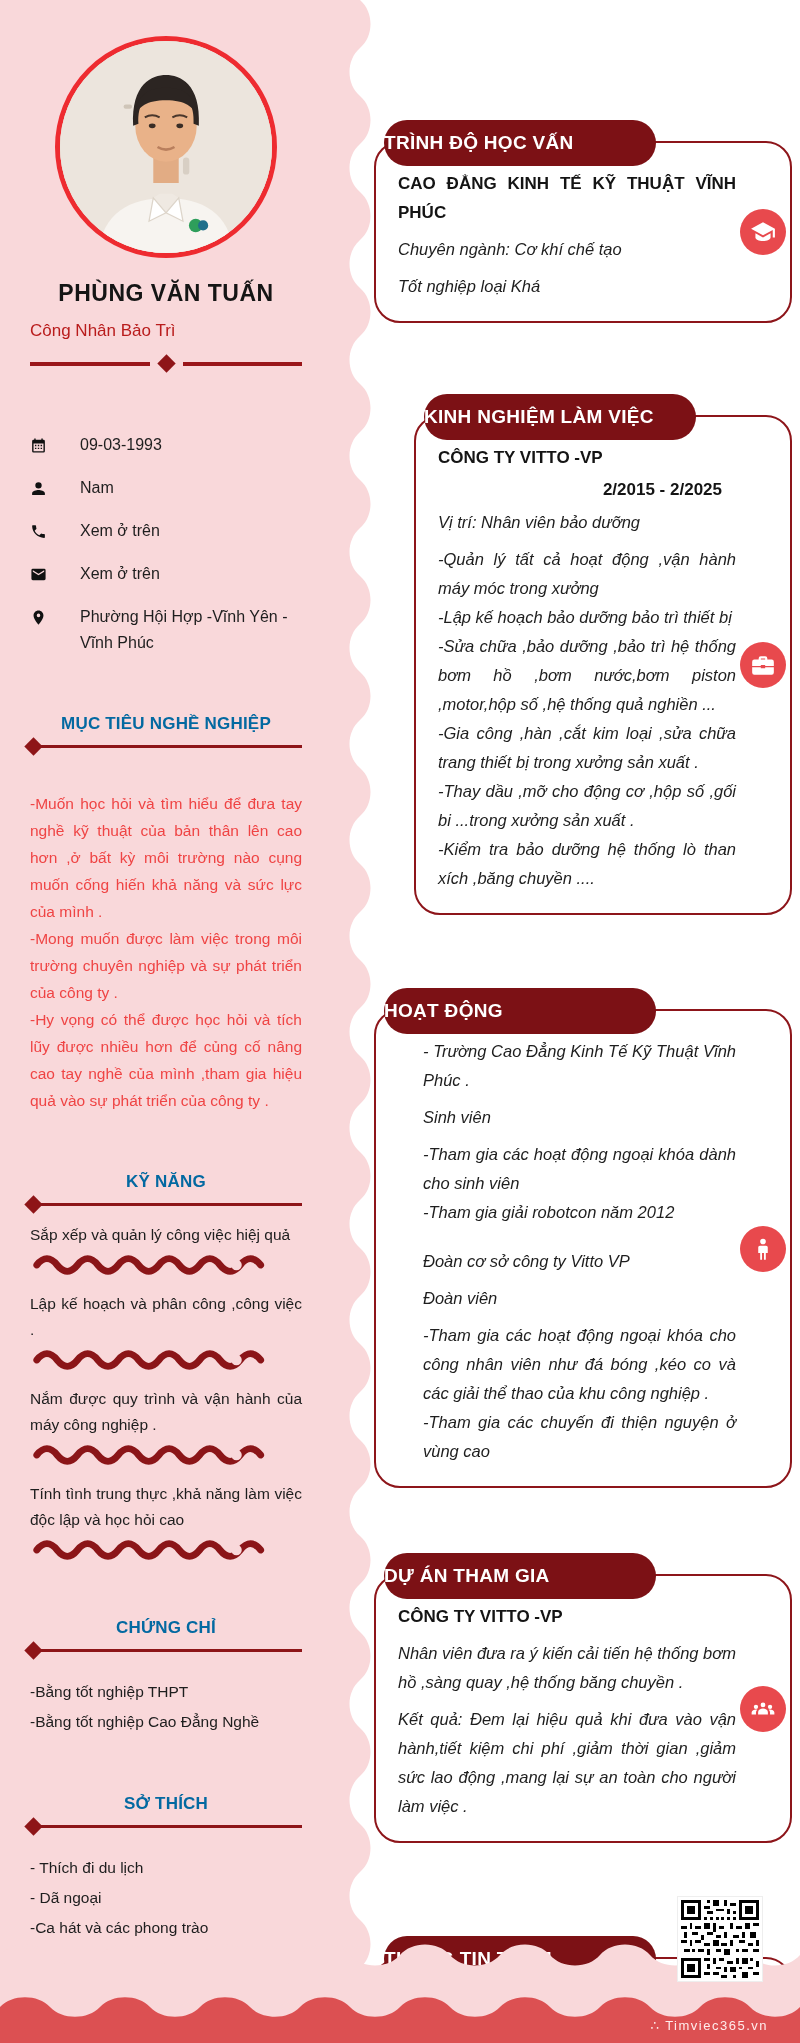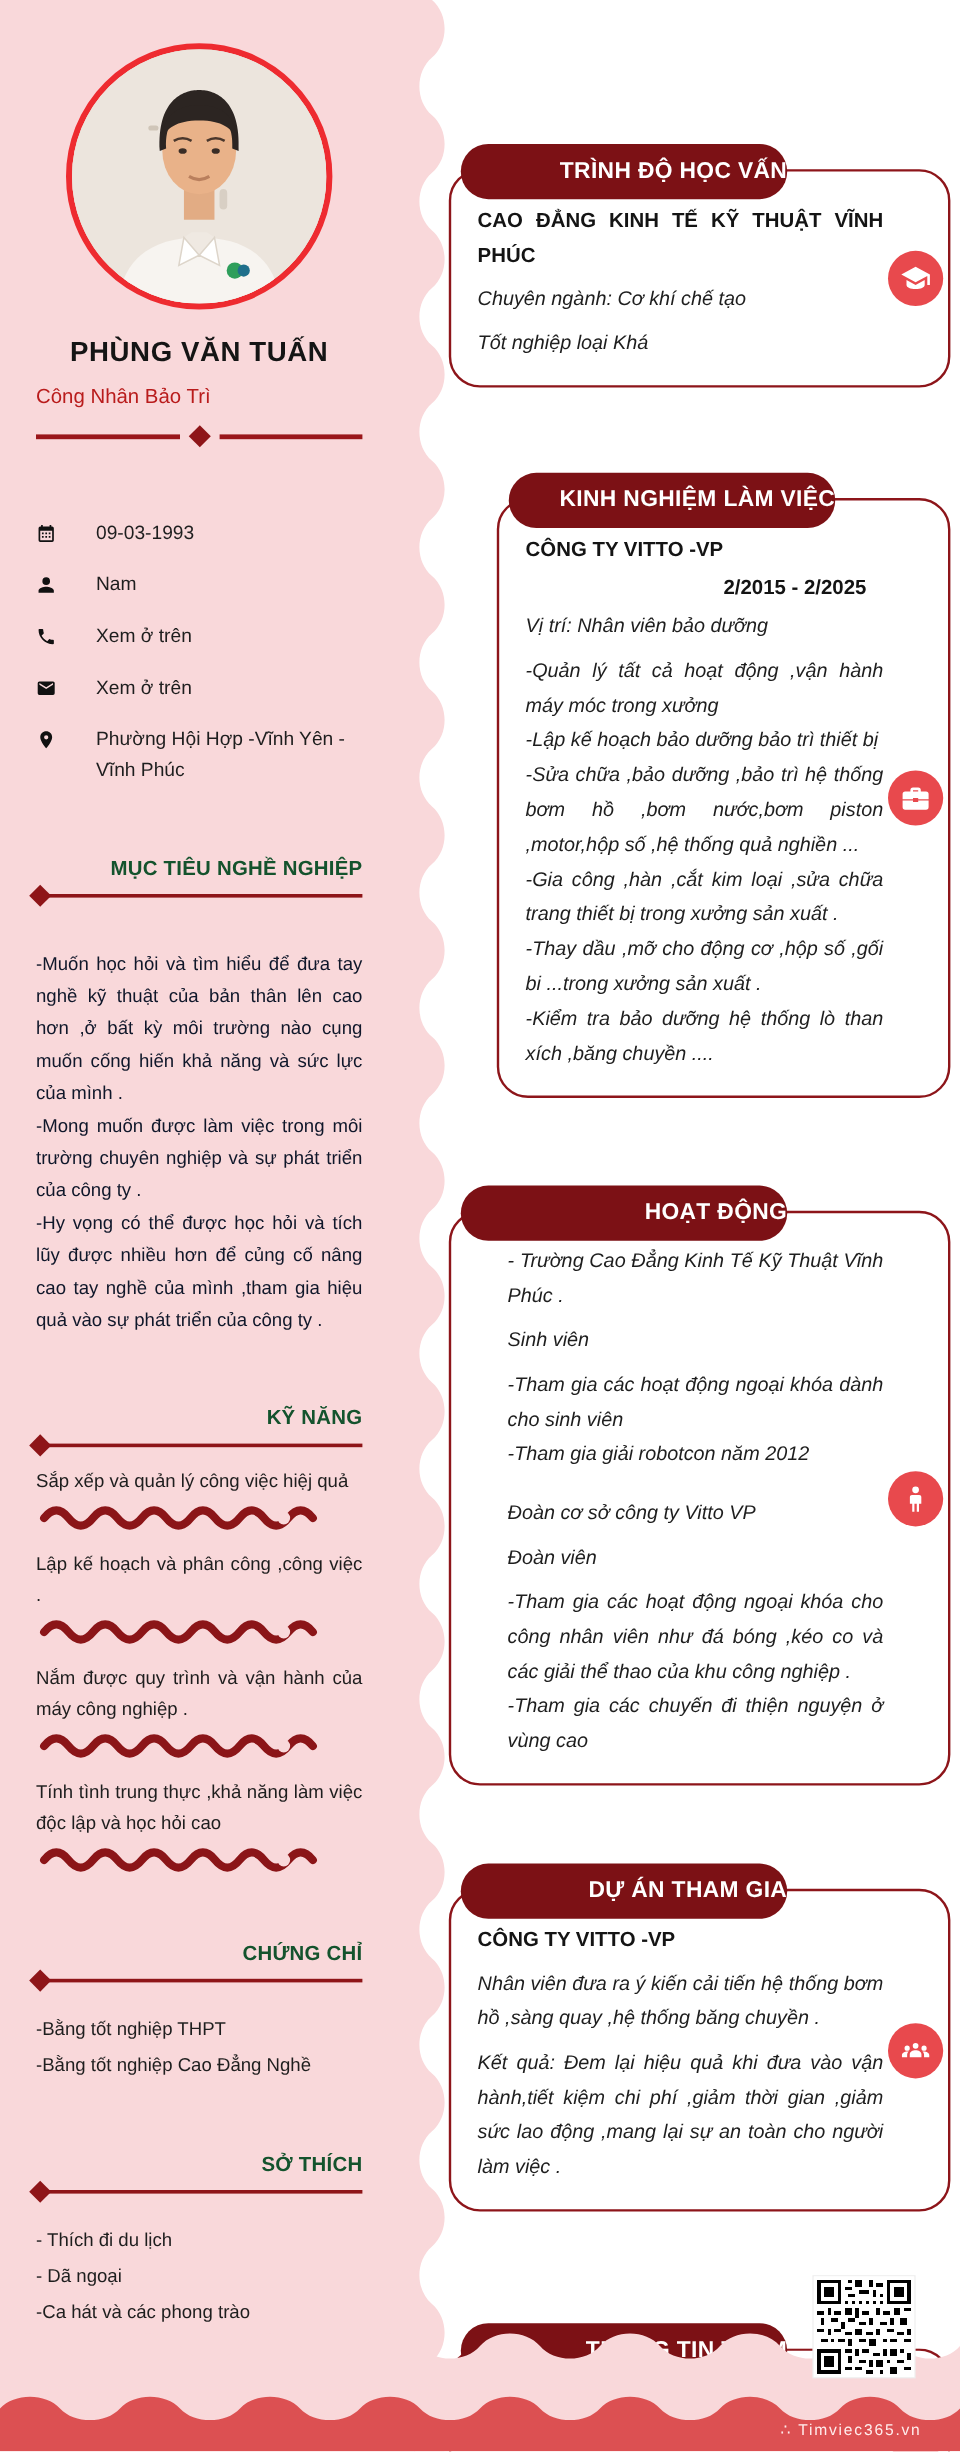--- a/index.html
+++ b/index.html
@@ -20,37 +20,37 @@
   .divider .bar{flex:1;height:4px;background:#9a161a;}
   .diamond{width:13px;height:13px;background:#8e1518;transform:rotate(45deg);flex:0 0 auto;}
 
   .contact{margin-top:62px;}
   .contact-row{display:flex;gap:33px;margin-bottom:13px;font-size:16px;line-height:26px;color:#1e1e1e;}
   .contact-row .cicon{flex:0 0 17px;padding-top:4px;}
   .contact-row svg{width:17px;height:17px;fill:#111;}
 
   .side-section{margin-top:58px;}
   .side-head{position:relative;border-bottom:3px solid #8e1518;padding-bottom:11px;}
-  .side-head .txt{display:block;text-align:right;font-size:17px;font-weight:bold;color:#14532d;letter-spacing:.2px;}
+  .side-head .txt{display:block;text-align:center;font-size:17px;font-weight:bold;color:#0369a1;letter-spacing:.2px;}
   .side-head .diamond{position:absolute;left:-3px;bottom:-8px;}
-  .side-body{margin-top:42px;font-size:15.5px;line-height:27px;text-align:justify;color:#0f172a;}
+  .side-body{margin-top:42px;font-size:15.5px;line-height:27px;text-align:justify;color:#ef4444;}
   .side-body p{margin:0;}
   .skill{margin-top:16px;}
   .skill:first-child{margin-top:34px;}
   .skill .stxt{font-size:15.5px;line-height:26px;text-align:justify;color:#1e1e1e;}
   .squig{display:block;width:252px;height:20px;margin-top:7px;}
   .plain-list{margin-top:26px;font-size:15.5px;line-height:28px;color:#1e1e1e;}
   .plain-list div{margin-bottom:2px;}
 
   
   .main{position:absolute;left:374px;top:0;width:418px;}
   .card{position:relative;border:2px solid #8d151a;border-radius:26px;background:#fff;
         padding:26px 54px 20px 22px;}
   .card-banner{position:absolute;top:-23px;left:8px;width:272px;height:46px;border-radius:23px;
-        background:#7c1115;color:#ffffff;font-size:19px;font-weight:bold;text-align:right;
+        background:#7c1115;color:#ffffff;font-size:19px;font-weight:bold;text-align:left;
         line-height:46px;letter-spacing:.3px;}
   .badge{position:absolute;right:4px;top:50%;transform:translateY(-50%);width:46px;height:46px;
         border-radius:50%;background:#e8494d;display:flex;align-items:center;justify-content:center;}
   .badge svg{width:26px;height:26px;fill:#ffffff;}
   .card .org{font-size:17px;font-weight:bold;color:#141414;text-align:justify;line-height:29px;}
   .card .line{font-size:16.5px;line-height:29px;color:#1e1e1e;text-align:justify;margin-top:8px;font-style:italic;}
   .card .tight{margin-top:0;}
   .period{font-size:17px;font-weight:bold;text-align:right;padding-right:14px;margin-top:8px;color:#141414;}
   .m-card1{margin-top:141px;}
   .m-card2{margin-top:92px;margin-left:40px;}

